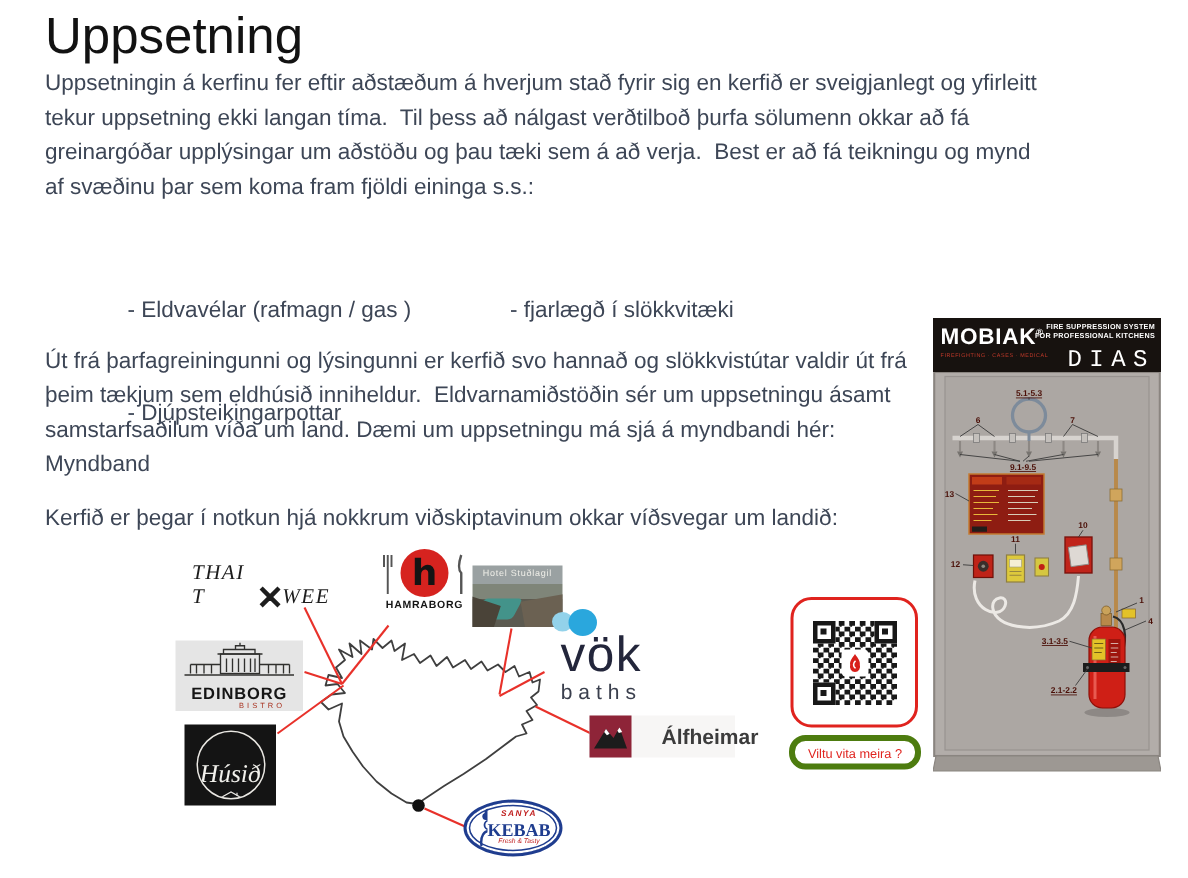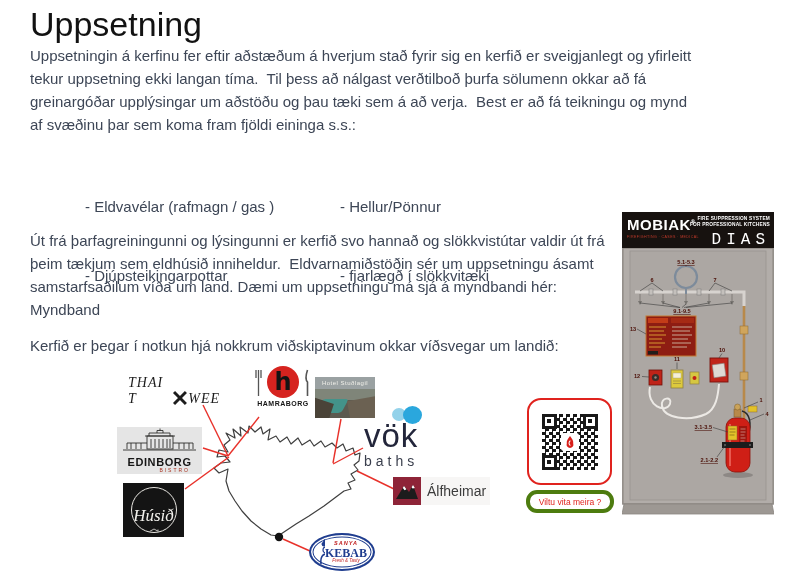--- a/index.html
+++ b/index.html
@@ -33,33 +33,33 @@
   
   .photo{left:315px;top:377px;width:60px;height:41px;
     background:linear-gradient(180deg,#9aa1a2 0 30%,#7f8579 30% 55%,#5c5a50 55% 100%);
     position:absolute;overflow:hidden}
   .photo .river{position:absolute;left:4px;top:22px;width:26px;height:14px;background:#43938a;
     transform:skewX(-28deg);border-radius:3px}
   .photo .rockL{position:absolute;left:-6px;bottom:-4px;width:22px;height:22px;background:#4a4338;transform:rotate(18deg)}
   .photo .rockR{position:absolute;right:-8px;bottom:-6px;width:34px;height:26px;background:#6b6152;transform:rotate(-10deg)}
   .photo .cap{position:absolute;left:0;right:0;top:3px;text-align:center;font-size:6px;color:#f0efe9;letter-spacing:.5px}
   
-  .vok{left:364px;top:406px;width:88px;height:62px;text-align:left}
+  .vok{left:340px;top:406px;width:88px;height:62px;text-align:right}
   .vok .d1{position:absolute;left:28px;top:2px;width:14px;height:13px;border-radius:50%;background:#93d2ea}
   .vok .d2{position:absolute;left:39px;top:0;width:19px;height:18px;border-radius:50%;background:#2aa7dd}
   .vok .nm{margin-top:13px;font-size:33px;line-height:34px;color:#23263b;letter-spacing:1px}
   .vok .sb{font-size:14px;color:#3a3f4d;letter-spacing:4px}
   
   .edin{left:117px;top:427px;width:85px;height:47px;background:#e5e5e5;text-align:center;overflow:hidden}
   .edin .nm{font-size:11px;font-weight:700;color:#151515;letter-spacing:.6px;margin-top:-3px}
   .edin .sb{font-size:5px;color:#a8311f;letter-spacing:2px;margin-top:-1px;text-align:right;padding-right:12px}
   
   .alf{left:393px;top:477px;width:97px;height:28px;display:flex;background:#f7f6f5}
   .alf .sq{width:28px;height:28px;background:#8e2438;flex:0 0 auto}
-  .alf .nm{font-size:14px;color:#3c3c3c;align-self:center;padding-left:6px;font-weight:400}
+  .alf .nm{font-size:14px;color:#3c3c3c;align-self:center;padding-left:20px;font-weight:700}
   
   .husid{left:123px;top:483px;width:61px;height:54px;background:#141414;display:flex;align-items:center;justify-content:center}
   .husid .ring{width:46px;height:46px;border:1px solid #e9e7e2;border-radius:50%;text-align:center;color:#f2f1ec;overflow:hidden}
   .husid .nm{font-family:"Liberation Serif",serif;font-style:italic;font-size:17px;margin-top:18px}
   .husid .sb{font-size:3.4px;letter-spacing:.5px;color:#d8d6d0;margin-top:1px}
   
   .sanya{left:309px;top:533px;width:66px;height:38px;background:#fff;border:2.5px solid #1f3d8f;border-radius:50%;
     box-shadow:inset 0 0 0 1.5px #fff,inset 0 0 0 2.5px #1f3d8f;display:flex;align-items:center;padding:2px 6px}
   .sanya .txt{text-align:center;flex:1;line-height:1}
   .sanya .t1{font-size:5.5px;color:#c02020;font-style:italic;font-weight:700;letter-spacing:1px}
@@ -91,21 +91,20 @@
 <body>
 
 <h1 class="abs title">Uppsetning</h1>
 <p class="abs bodytext p1">Uppsetningin á kerfinu fer eftir aðstæðum á hverjum stað fyrir sig en kerfið er sveigjanlegt og yfirleitt tekur uppsetning ekki langan tíma.  Til þess að nálgast verðtilboð þurfa sölumenn okkar að fá greinargóðar upplýsingar um aðstöðu og þau tæki sem á að verja.  Best er að fá teikningu og mynd af svæðinu þar sem koma fram fjöldi eininga s.s.:</p>
 
 <div class="abs bodytext list">
   <div>- Eldvavélar (rafmagn / gas )</div>
   <div>- Djúpsteikingarpottar</div>
 </div>
 <div class="abs bodytext list2">
-  <div>- Hellur/Pönnur</div>
   <div>- fjarlægð í slökkvitæki</div>
 </div>
 
 <p class="abs bodytext p2"><span>Út frá þarfagreiningunni og lýsingunni er kerfið svo hannað og slökkvistútar valdir út frá þeim tækjum sem eldhúsið inniheldur.  Eldvarnamiðstöðin sér um uppsetningu ásamt samstarfsaðilum víða um land. Dæmi um uppsetningu má sjá á myndbandi hér: </span><a class="link">Myndband</a></p>
 
 <p class="abs bodytext p3">Kerfið er þegar í notkun hjá nokkrum viðskiptavinum okkar víðsvegar um landið:</p>
 
 <svg class="abs mapsvg" width="792" height="585">
   <path d="M228,469 L219,473 L214,468 L221,463 L230,462 L225,456 L217,457 L219,450 L228,452
        L224,445 L230,440 L226,433 L235,438 L233,429 L241,436 L240,427 L248,433 L249,426 L255,432 L261,427 L263,434 L270,429

